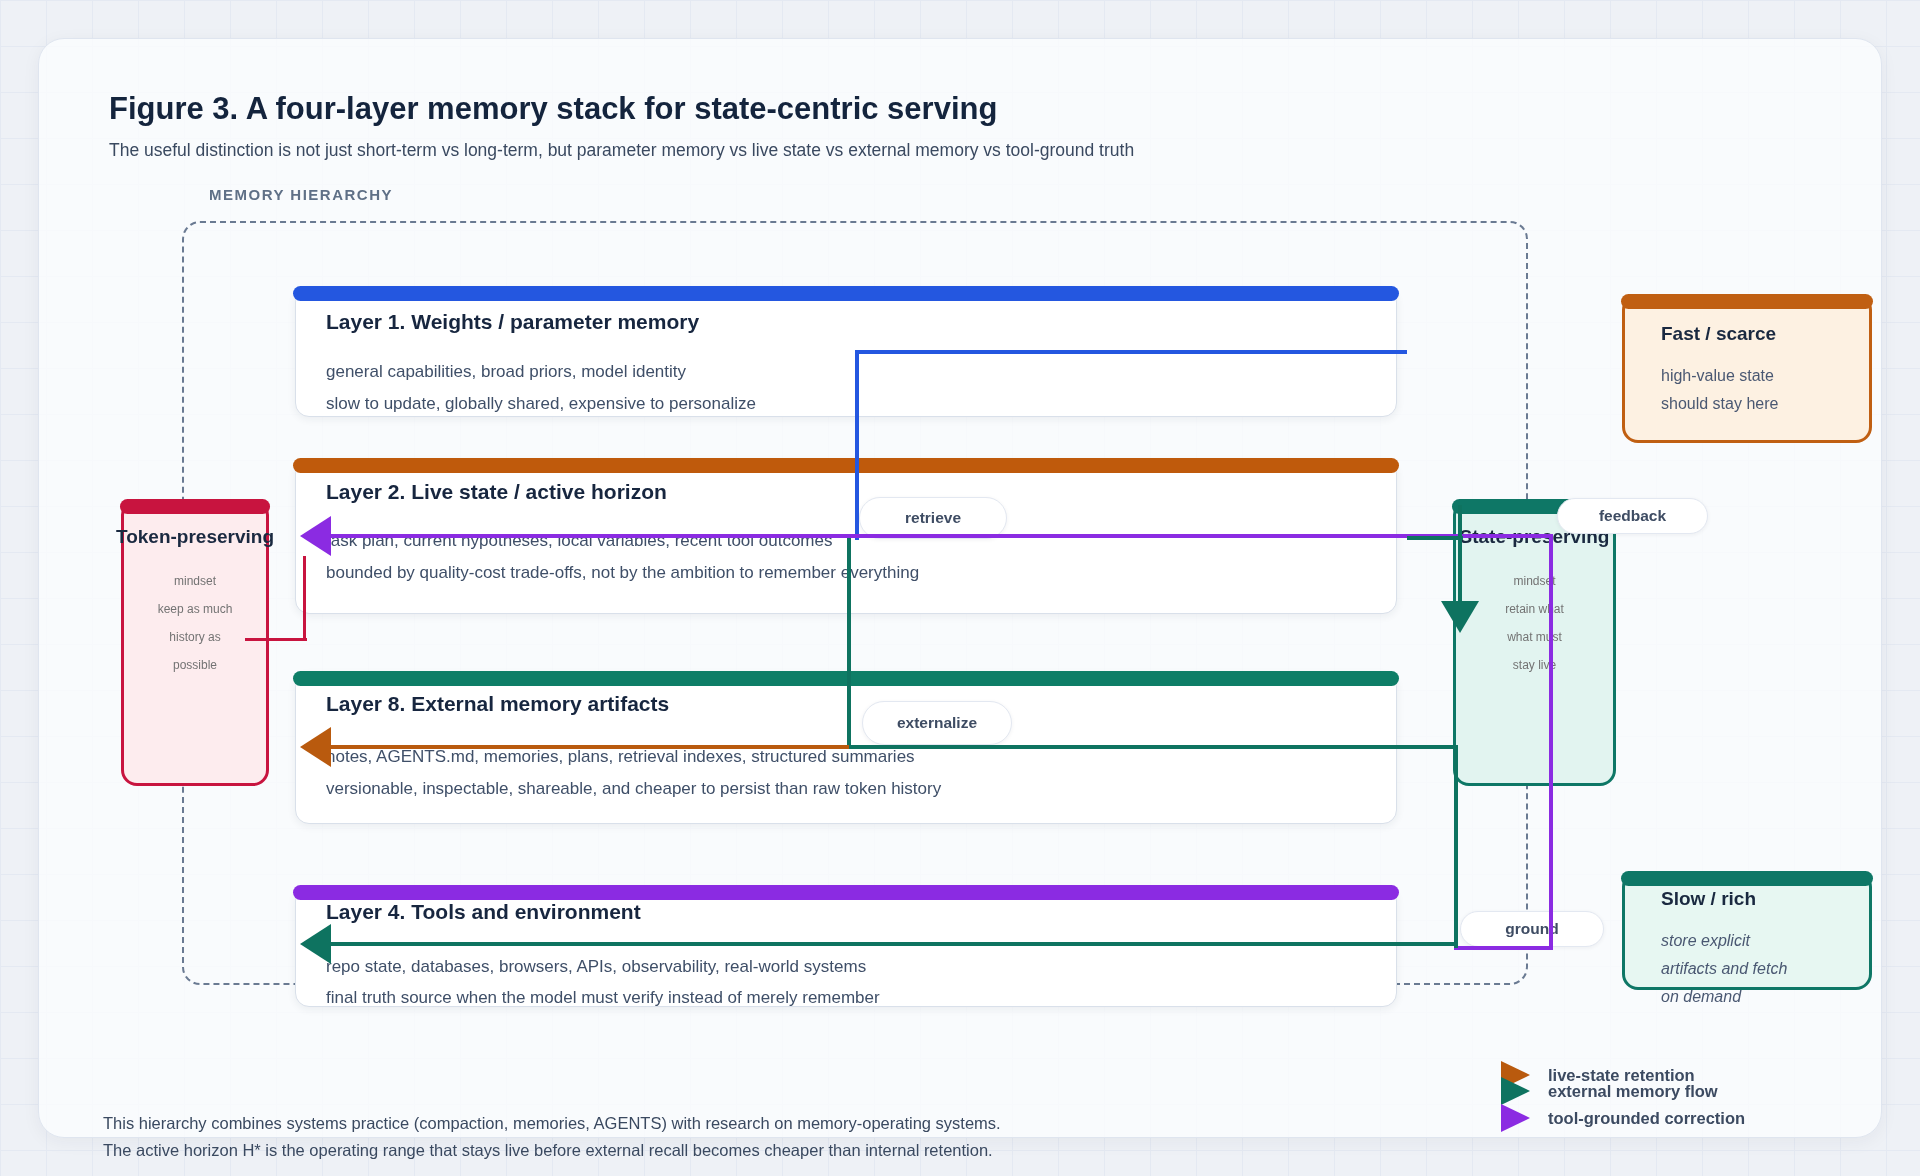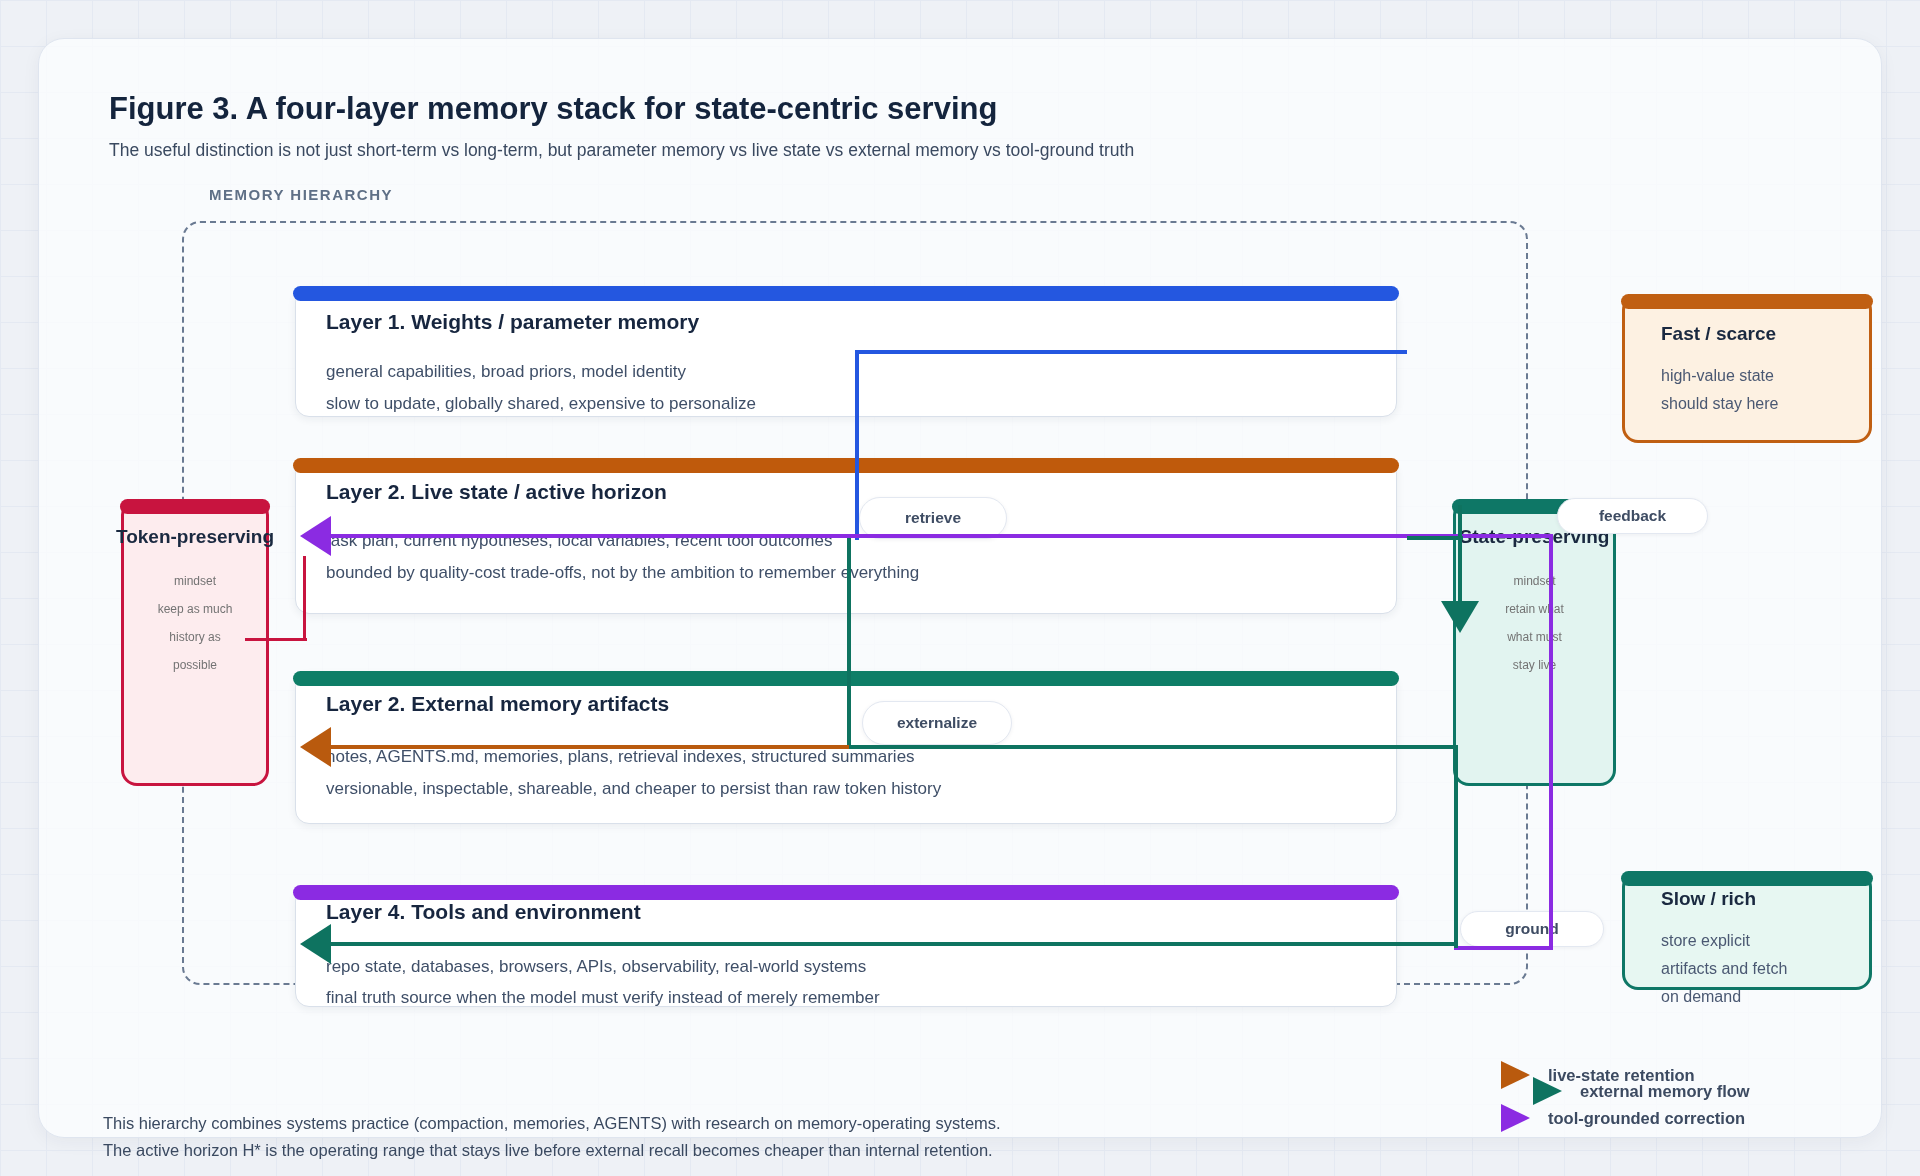--- a/index.html
+++ b/index.html
@@ -89,21 +89,21 @@
       <div class="bar bar-orange"></div>
       <div class="layer-title" style="top:19px;">Layer 2. Live state / active horizon</div>
       <div class="layer-body" style="top:64px;">
         <div>task plan, current hypotheses, local variables, recent tool outcomes</div>
         <div>bounded by quality-cost trade-offs, not by the ambition to remember everything</div>
       </div>
     </div>
 
     <div class="layer" style="top:634px;height:151px;">
       <div class="bar bar-teal"></div>
-      <div class="layer-title" style="top:18px;">Layer 2. External memory artifacts</div>
+      <div class="layer-title" style="top:18px;">Layer 8. External memory artifacts</div>
       <div class="layer-body" style="top:67px;">
         <div>notes, AGENTS.md, memories, plans, retrieval indexes, structured summaries</div>
         <div>versionable, inspectable, shareable, and cheaper to persist than raw token history</div>
       </div>
     </div>
 
     <div class="layer" style="top:848px;height:120px;">
       <div class="bar bar-purple"></div>
       <div class="layer-title" style="top:12px;">Layer 4. Tools and environment</div>
       <div class="layer-body" style="top:63px;line-height:31px;">
@@ -139,21 +139,21 @@
       <div class="corner-title" style="top:26px;">Fast / scarce</div>
       <div class="corner-body" style="top:65px;">
         <div>high-value state</div>
         <div>should stay here</div>
       </div>
     </div>
 
     <div class="side-box box-slow">
       <div class="side-bar bar-teal2"></div>
       <div class="corner-title" style="top:14px;">Slow / rich</div>
-      <div class="corner-body" style="top:53px;">
+      <div class="corner-body" style="top:53px;font-style:italic;">
         <div>store explicit</div>
         <div>artifacts and fetch</div>
         <div>on demand</div>
       </div>
     </div>
 
     <div class="pill" style="left:820px;top:458px;width:148px;height:42px;">retrieve</div>
     <div class="pill" style="left:823px;top:662px;width:150px;height:44px;">externalize</div>
     <div class="pill" style="left:1518px;top:459px;width:151px;height:36px;">feedback</div>
     <div class="pill" style="left:1421px;top:872px;width:144px;height:36px;">ground</div>
@@ -178,21 +178,21 @@
     <div class="line c-orange" style="left:290px;top:706px;width:520px;height:4px;"></div>
     <div class="arr-left al-orange" style="left:261px;top:688px;"></div>
 
     <div class="line c-crimson" style="left:206px;top:599px;width:62px;height:3px;"></div>
     <div class="line c-crimson" style="left:264px;top:517px;width:3px;height:85px;"></div>
 
     <div class="legend-row" style="top:1022px;text-align:center;">
       <div class="leg-tri lt-orange"></div>
       <div class="legend-label">live-state retention</div>
     </div>
-    <div class="legend-row" style="top:1038px;margin-left:32px;">
+    <div class="legend-row" style="top:1038px;">
       <div class="leg-tri lt-teal"></div>
       <div class="legend-label">external memory flow</div>
     </div>
     <div class="legend-row" style="top:1065px;">
       <div class="leg-tri lt-purple"></div>
       <div class="legend-label">tool-grounded correction</div>
     </div>
 
     <div class="footnote">
       <div>This hierarchy combines systems practice (compaction, memories, AGENTS) with research on memory-operating systems.</div>

